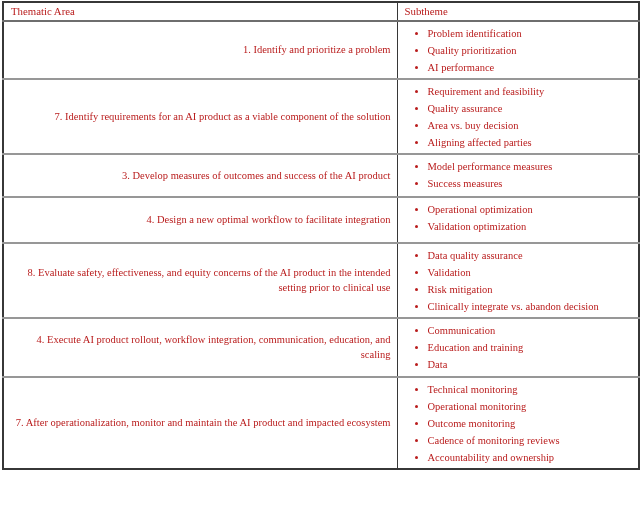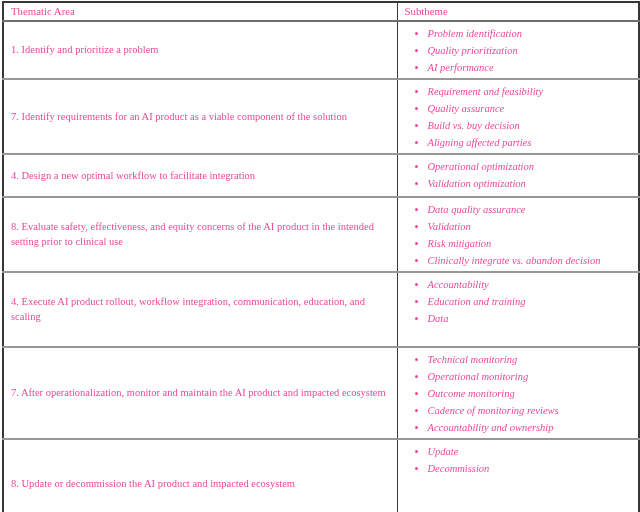--- a/index.html
+++ b/index.html
@@ -9,21 +9,21 @@
     width: 640px;
     height: 512px;
     overflow: hidden;
   }
   .page {
     width: 640px;
     height: 512px;
     background: #ffffff;
     box-sizing: border-box;
     font-family: "Liberation Serif", serif;
-    color: #ec4899;
+    color: #b91c1c;
   }
   table.theme-table {
     border-collapse: collapse;
     table-layout: fixed;
     width: 636px;
     margin: 1px 2px 0 2px;
     border: 2px solid #373737;
     font-size: 10.5px;
   }
   col.c-area { width: 394px; }
@@ -38,25 +38,25 @@
     vertical-align: middle;
     white-space: nowrap;
     overflow: hidden;
   }
   .b-left { border-left: 1px solid #373737; margin-left: 32px; }
   tbody tr + tr { border-top: 2px solid #979797; }
   td.area {
     vertical-align: middle;
     padding: 2px 6px 3px 7px;
     line-height: 15px;
+    text-align: right;
   }
   td.sub {
     vertical-align: top;
     padding: 3px 4px 2px 0;
-    font-style: italic;
   }
   ul.sub-list {
     margin: 0;
     padding: 0 0 0 30px;
     list-style: disc;
   }
   ul.sub-list li {
     line-height: 17px;
     padding: 0;
   }
@@ -95,22 +95,31 @@
             <li>AI performance</li>
           </ul>
         </td>
       </tr>
       <tr>
         <td class="area">7. Identify requirements for an AI product as a viable component of the solution</td>
         <td class="sub b-left">
           <ul class="sub-list">
             <li>Requirement and feasibility</li>
             <li>Quality assurance</li>
-            <li>Build vs. buy decision</li>
+            <li>Area vs. buy decision</li>
             <li>Aligning affected parties</li>
+          </ul>
+        </td>
+      </tr>
+      <tr>
+        <td class="area">3. Develop measures of outcomes and success of the AI product</td>
+        <td class="sub b-left">
+          <ul class="sub-list">
+            <li>Model performance measures</li>
+            <li>Success measures</li>
           </ul>
         </td>
       </tr>
       <tr>
         <td class="area">4. Design a new optimal workflow to facilitate integration</td>
         <td class="sub b-left">
           <ul class="sub-list">
             <li>Operational optimization</li>
             <li>Validation optimization</li>
           </ul>
@@ -124,42 +133,33 @@
             <li>Validation</li>
             <li>Risk mitigation</li>
             <li>Clinically integrate vs. abandon decision</li>
           </ul>
         </td>
       </tr>
       <tr>
         <td class="area">4. Execute AI product rollout, workflow integration, communication, education, and scaling</td>
         <td class="sub b-left">
           <ul class="sub-list">
-            <li>Accountability</li>
+            <li>Communication</li>
             <li>Education and training</li>
             <li>Data</li>
           </ul>
         </td>
       </tr>
       <tr>
         <td class="area">7. After operationalization, monitor and maintain the AI product and impacted ecosystem</td>
         <td class="sub b-left">
           <ul class="sub-list">
             <li>Technical monitoring</li>
             <li>Operational monitoring</li>
             <li>Outcome monitoring</li>
             <li>Cadence of monitoring reviews</li>
             <li>Accountability and ownership</li>
           </ul>
         </td>
       </tr>
-      <tr>
-        <td class="area">8. Update or decommission the AI product and impacted ecosystem</td>
-        <td class="sub b-left">
-          <ul class="sub-list">
-            <li>Update</li>
-            <li>Decommission</li>
-          </ul>
-        </td>
-      </tr>
     </tbody>
   </table>
 </div>
 
 </body></html>

